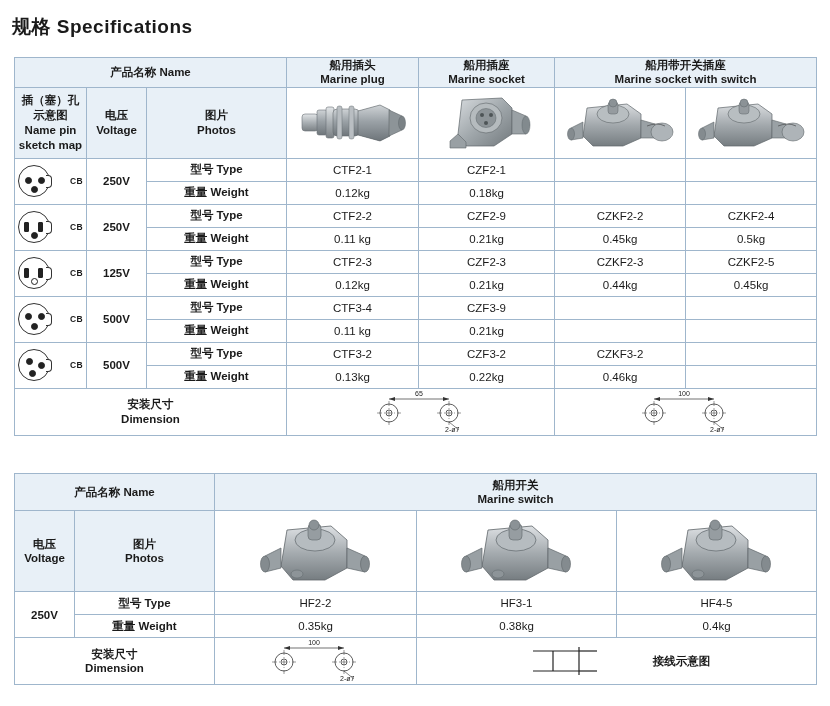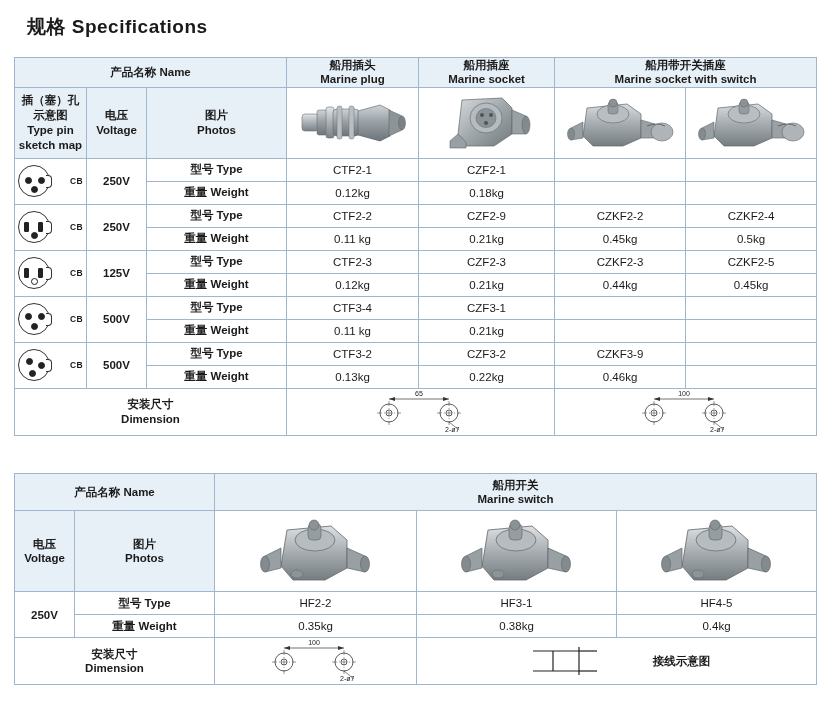--- a/index.html
+++ b/index.html
@@ -15,21 +15,21 @@
     position: relative;
     overflow: hidden;
   }
   .page {
     position: relative;
     width: 830px;
     height: 706px;
   }
   .page-title {
     position: absolute;
-    left: 27px;
+    left: 12px;
     top: 14px;
     font-size: 19px;
     font-weight: bold;
     letter-spacing: .5px;
   }
   table {
     border-collapse: collapse;
     table-layout: fixed;
     padding-left: 24px;
   }
@@ -155,21 +155,21 @@
         <td class="hdr two-line" colspan="2">
           <div>船用带开关插座</div>
           <div>Marine socket with switch</div>
         </td>
       </tr>
 
       <tr>
         <td class="hdr two-line" style="height:70px; line-height:1.3;">
           <div>插（塞）孔</div>
           <div>示意图</div>
-          <div>Type pin</div>
+          <div>Name pin</div>
           <div>sketch map</div>
         </td>
         <td class="hdr two-line">
           <div>电压</div>
           <div>Voltage</div>
         </td>
         <td class="hdr two-line" colspan="2">
           <div>图片</div>
           <div>Photos</div>
         </td>
@@ -347,21 +347,21 @@
               <span class="pin" style="left:19px; top:9px;"></span>
               <span class="pin" style="left:12px; top:19px;"></span>
               <span class="notch"></span>
             </span>
             <span class="cb-label">CB</span>
           </div>
         </td>
         <td rowspan="2" class="bold">500V</td>
         <td colspan="2" class="bold">型号 Type</td>
         <td>CTF3-4</td>
-        <td>CZF3-1</td>
+        <td>CZF3-9</td>
         <td></td>
         <td></td>
       </tr>
       <tr class="row-h">
         <td colspan="2" class="bold">重量 Weight</td>
         <td>0.11 kg</td>
         <td>0.21kg</td>
         <td></td>
         <td></td>
       </tr>
@@ -375,21 +375,21 @@
               <span class="pin" style="left:10px; top:20px;"></span>
               <span class="notch"></span>
             </span>
             <span class="cb-label">CB</span>
           </div>
         </td>
         <td rowspan="2" class="bold">500V</td>
         <td colspan="2" class="bold">型号 Type</td>
         <td>CTF3-2</td>
         <td>CZF3-2</td>
-        <td>CZKF3-9</td>
+        <td>CZKF3-2</td>
         <td></td>
       </tr>
       <tr class="row-h">
         <td colspan="2" class="bold">重量 Weight</td>
         <td>0.13kg</td>
         <td>0.22kg</td>
         <td>0.46kg</td>
         <td></td>
       </tr>
 

